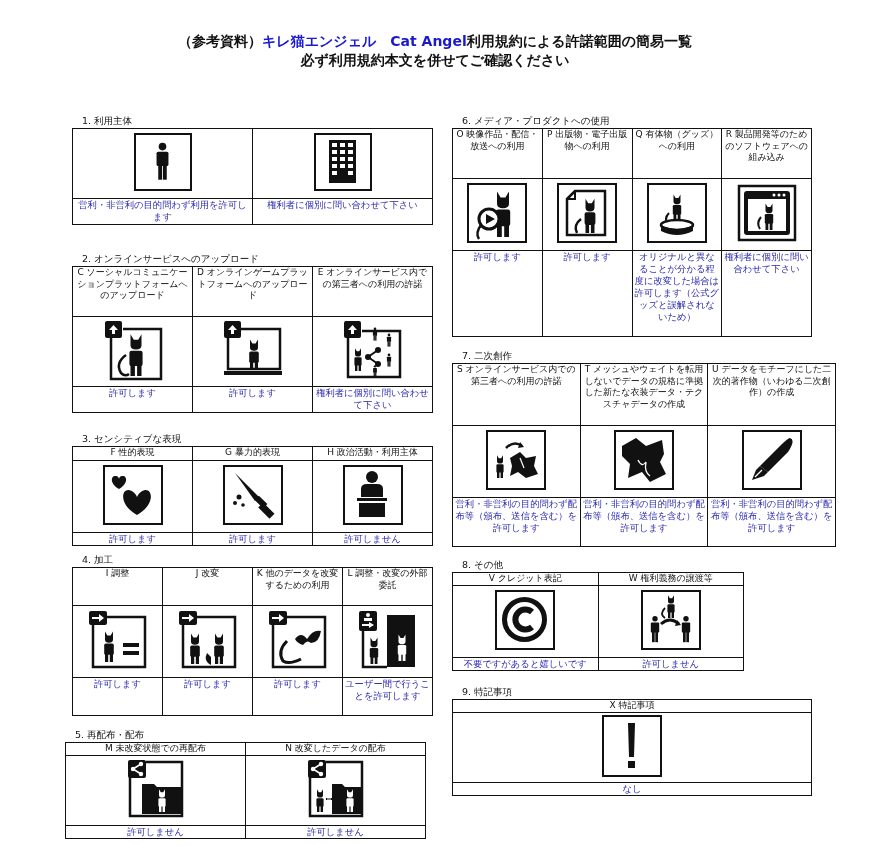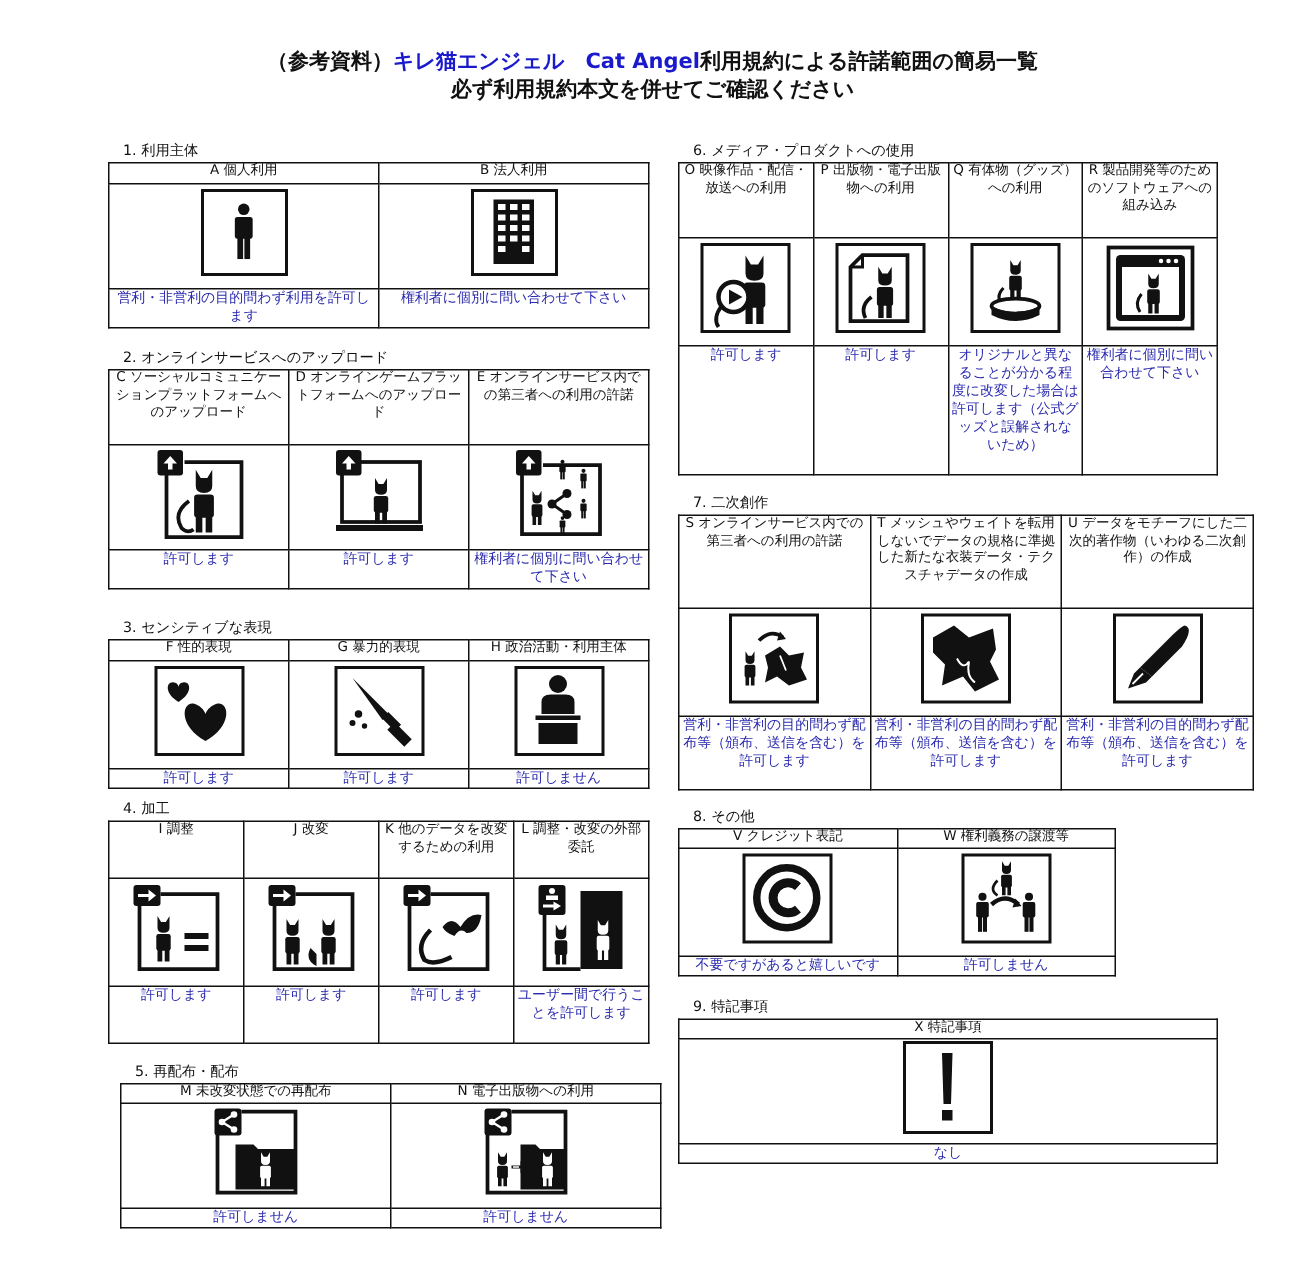--- a/index.html
+++ b/index.html
@@ -2,21 +2,21 @@
 <html><head>
 <meta charset="utf-8">
 <style>
   html, body { margin: 0; padding: 0; background: #ffffff; }
   body { width: 870px; height: 846px; position: relative; overflow: hidden;
          font-family: "DejaVu Sans", "Liberation Sans", sans-serif; color: #111; }
   .title { position: absolute; left: 0; width: 870px; text-align: center;
            font-weight: bold; font-size: 14px; line-height: 19px; color: #111; }
   .title .blue { color: #1a1acc; }
   #t1 { top: 32px; } #t2 { top: 51px; }
-  .section { position: absolute; }
+  .section { position: absolute; margin-top: 20px; }
   .sec-label { font-size: 9.5px; height: 14px; line-height: 14px; padding-left: 10px; color: #111; }
   table { border-collapse: collapse; width: 100%; table-layout: fixed; }
   td { border: 1.5px solid #111; padding: 0 2px; text-align: center; vertical-align: top;
        font-size: 9px; line-height: 11.5px; }
   td.hdr { color: #111; }
   td.icon { vertical-align: middle; padding: 0; }
   td.ans { color: #2a2aae; font-size: 9.3px; line-height: 12px; }
   .iconbox { display: inline-block; border: 2.5px solid #111; background: #fff; position: relative; box-sizing: border-box; }
   svg { display: block; }
 </style>
@@ -48,24 +48,20 @@
 
 <div class="title" id="t1">
   <span>（参考資料）</span><span class="blue">キレ猫エンジェル　Cat Angel</span><span>利用規約による許諾範囲の簡易一覧</span>
 </div>
 <div class="title" id="t2">必ず利用規約本文を併せてご確認ください</div>
 
 <div class="section" style="left:72px; top:94px; width:361px;">
   <div class="sec-label">1. 利用主体</div>
   <table>
     <tbody>
-        <tr style="height:14px">
-      <td class="hdr">A 個人利用</td>
-      <td class="hdr">B 法人利用</td>
-    </tr>
     <tr style="height:70px">
       <td class="icon"><div class="iconbox" style="width:58px;height:58px;">
         <svg width="53" height="53" viewBox="0 0 53 53">
                 <use href="#man" x="18" y="6" width="17" height="40"></use>
               </svg></div></td>
       <td class="icon"><div class="iconbox" style="width:58px;height:58px;">
         <svg width="53" height="53" viewBox="0 0 53 53">
           <rect x="13" y="5" width="27" height="43" fill="#111"></rect>
           <g fill="#fff">
             <rect x="16" y="8" width="5" height="4"></rect>
@@ -237,27 +233,27 @@
     <tr style="height:38px">
       <td class="ans">許可します</td>
       <td class="ans">許可します</td>
       <td class="ans">許可します</td>
       <td class="ans">ユーザー間で行うことを許可します</td>
     </tr>
   </tbody>
     </table>
 </div>
 
-<div class="section" style="left:80px; top:708px; width:361px;">
+<div class="section" style="left:65px; top:708px; width:361px;">
   <div class="sec-label">5. 再配布・配布</div>
   <table>
     <tbody>
         <tr style="height:13px">
       <td class="hdr">M 未改変状態での再配布</td>
-      <td class="hdr">N 電子出版物への利用</td>
+      <td class="hdr">N 改変したデータの配布</td>
     </tr>
     <tr style="height:70px">
       <td class="icon"><div class="iconbox" style="width:60px;height:62px;border:none">
         <svg width="60" height="62" viewBox="0 0 60 62">
           <path d="M4 14 V58 H56 V4 H20" fill="none" stroke="#111" stroke-width="2.5"></path>
           <rect x="2" y="2" width="18" height="18" rx="2" fill="#111"></rect>
           <circle cx="7" cy="11" r="2.2" fill="#fff"></circle>
                 <circle cx="15" cy="6" r="2.2" fill="#fff"></circle>
                 <circle cx="15" cy="16" r="2.2" fill="#fff"></circle>
           <path d="M7 11 L15 6 M7 11 L15 16" stroke="#fff" stroke-width="1.6"></path>

